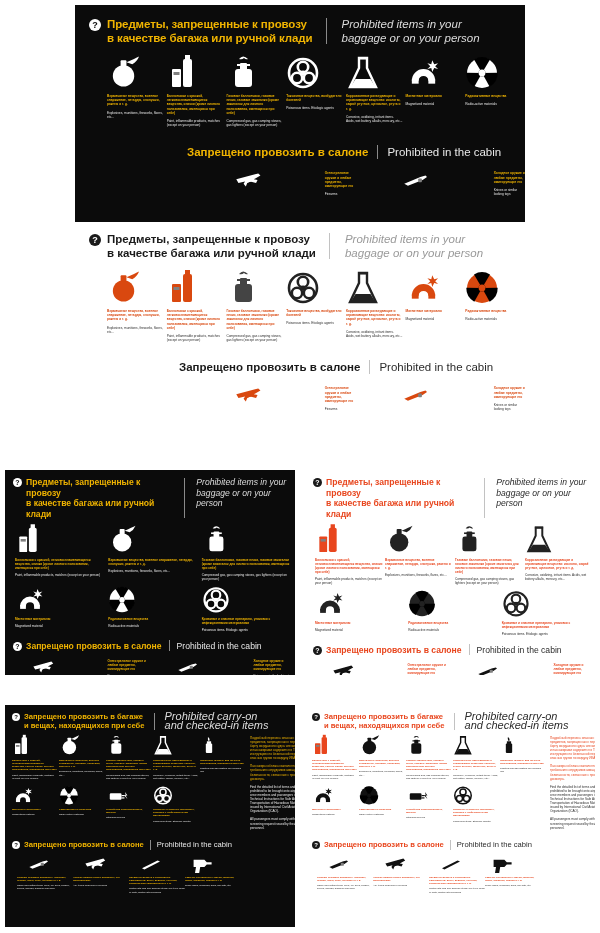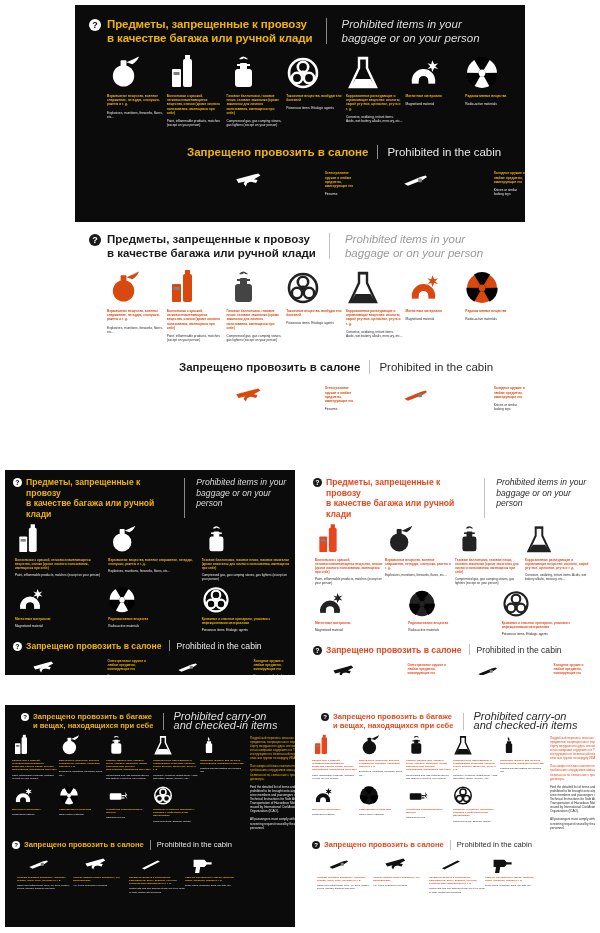--- a/index.html
+++ b/index.html
@@ -120,21 +120,21 @@
   .pmid .cabhdr .en { font-size:8.6px; }
   .pmid .cabrow { display:flex; padding:7px 0 0 18px; }
   .pmid .cab { width:128px; }
   .pmid .cab-ico { width:42px; height:18px; }
   .pmid .cab-txt { padding-left:3px; }
 
   
   .pbot { top:705px; width:290px; height:222px; }
   #p5 { left:5px; }
   #p6 { left:305px; }
-  .pbot .hdr { padding:7px 0 0 16px; gap:4px; }
+  .pbot .hdr { padding:7px 0 0 7px; gap:4px; }
   .pbot .qmark { width:8px; height:8px; font-size:6px; margin-top:1px; }
   .pbot .hdr-ru { font-size:7.6px; line-height:9.4px; font-weight:700; }
   .pbot .divider { margin:1px 6px 1px 5px; }
   .pbot .hdr-en { font-size:11px; line-height:9.4px; }
   .pbot .body { display:flex; padding:5px 6px 0 7px; }
   .pbot .cols { flex:1 1 auto; }
   .pbot .grid { display:flex; }
   .pbot .col { width:45px; margin-right:2px; }
   .pbot .ico { height:20px; margin-bottom:3px; }
   .pbot .lbl-ru { font-size:2.5px; line-height:3.2px; }

